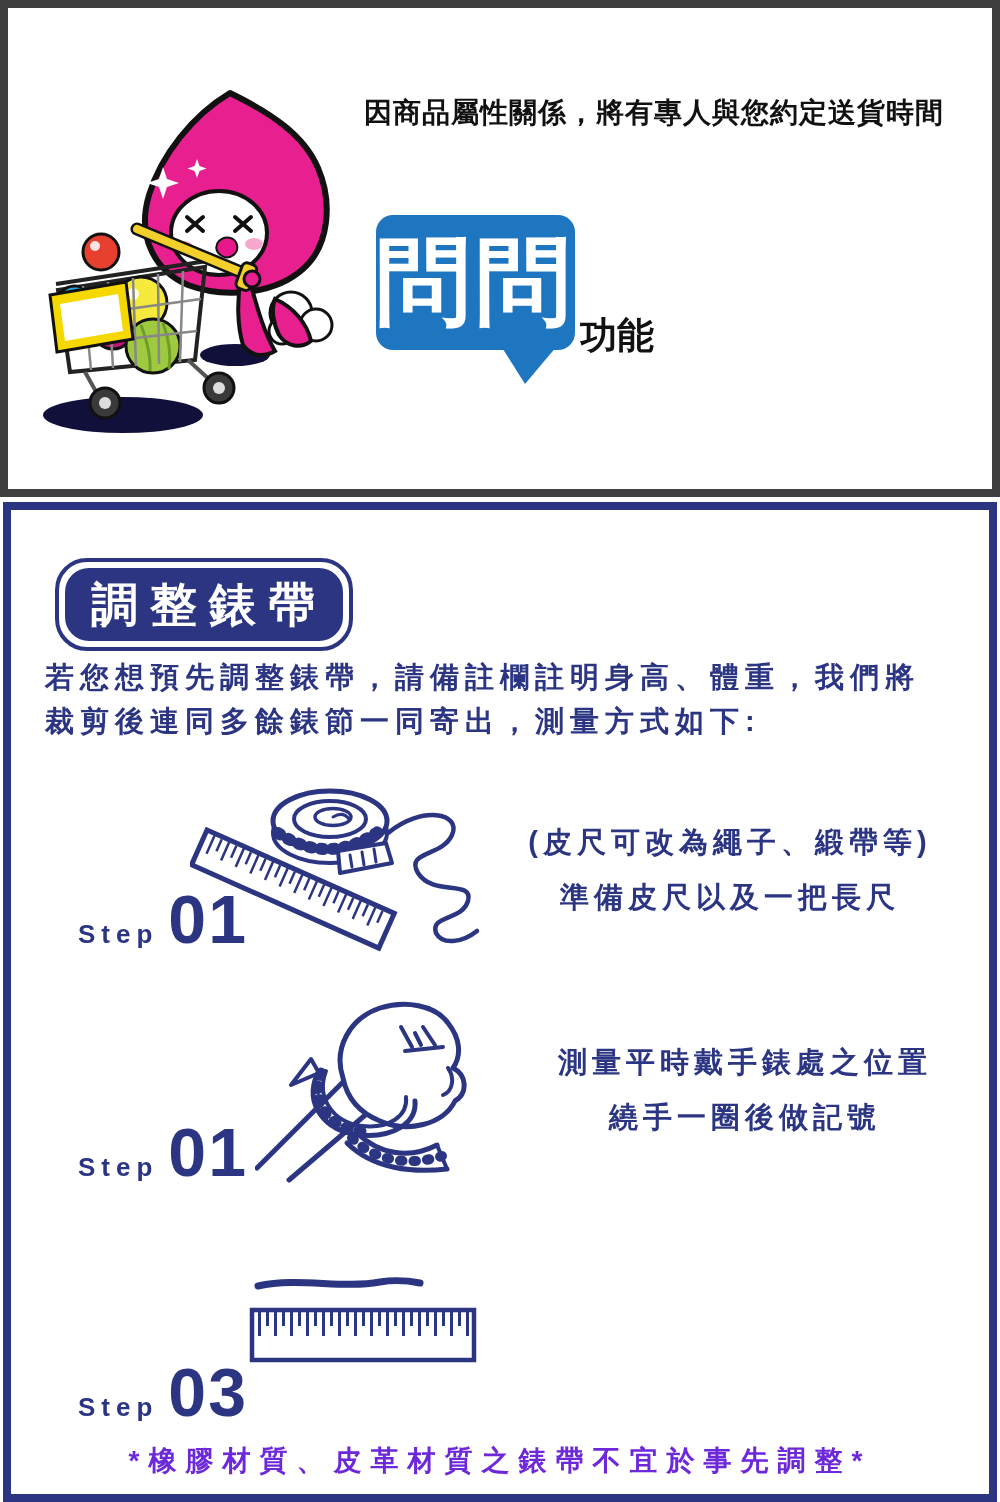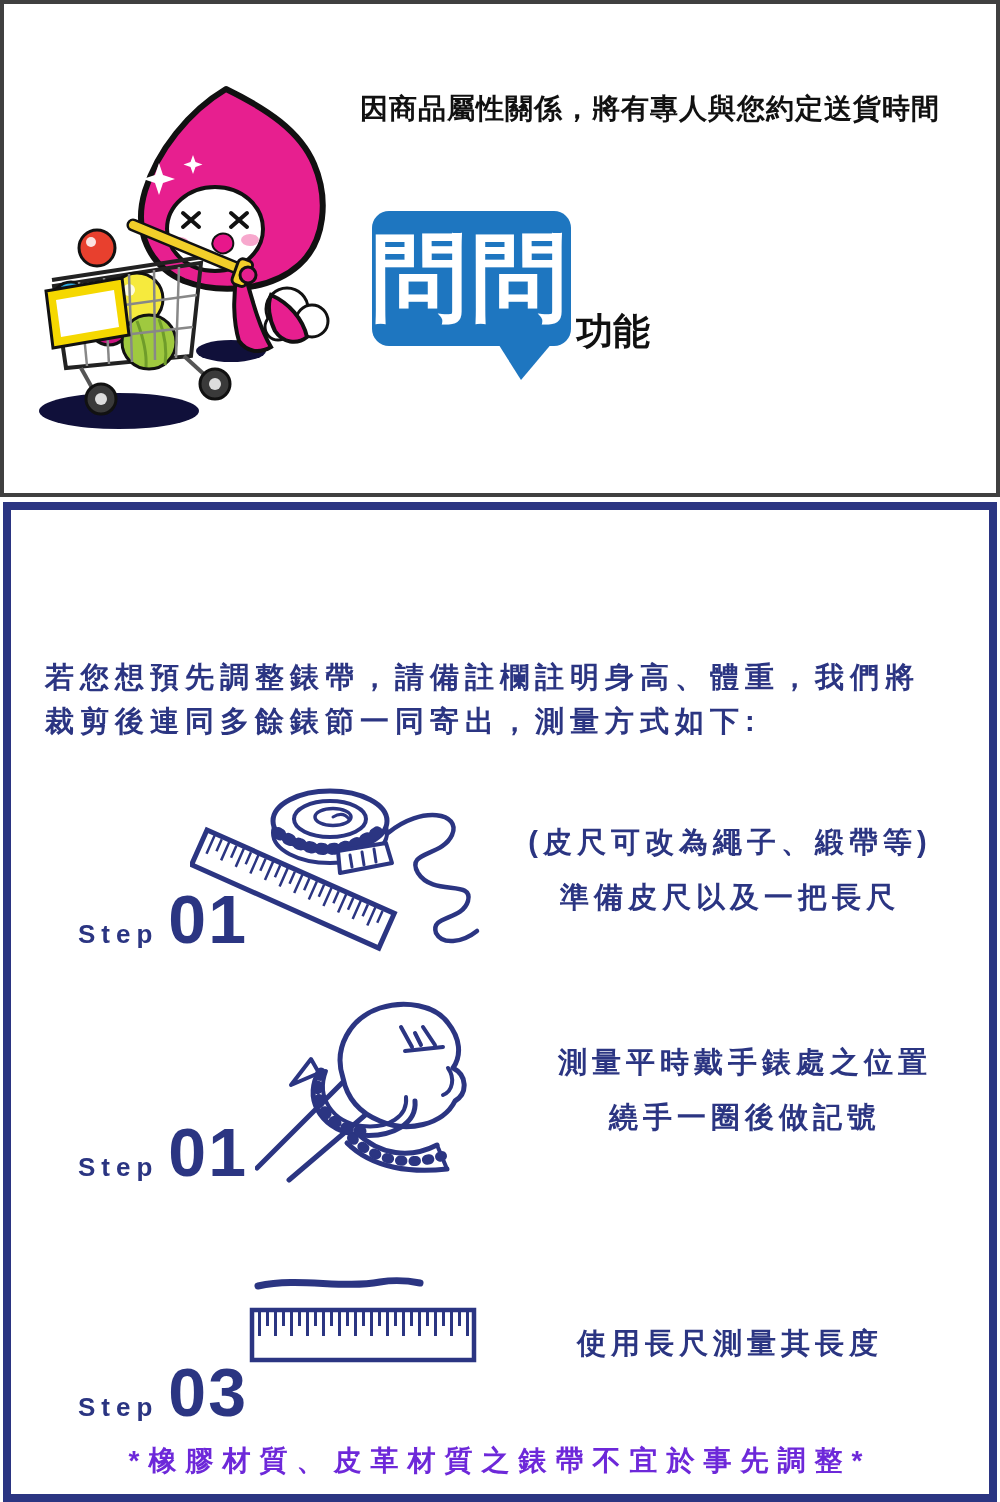--- a/index.html
+++ b/index.html
@@ -2,21 +2,21 @@
 <html><head>
 <meta charset="utf-8">
 <style>
   * { margin:0; padding:0; box-sizing:border-box; }
   html,body { background:#fff; }
   body { font-family:"Liberation Sans","DejaVu Sans",sans-serif; }
   .page { position:relative; width:1000px; height:1502px; background:#fff; overflow:hidden; }
   .abs { position:absolute; }
 
   
-  .top-box { left:0; top:0; width:1000px; height:497px; border:4px solid #404040; background:#fff; }
+  .top-box { left:0; top:0; width:1000px; height:497px; border:8px solid #404040; background:#fff; }
   .mascot-svg { left:15px; top:55px; width:335px; height:390px; }
   .top-lines { left:356px; top:80px; color:#111; font-size:28px; font-weight:600; line-height:49px; letter-spacing:1px; white-space:nowrap; }
   .bubble-svg { left:366px; top:200px; width:204px; height:180px; }
   .bubble-suffix { left:572px; top:303px; color:#111; font-size:37px; font-weight:600; }
   .top-line3 { left:356px; top:386px; color:#111; font-size:31px; font-weight:600; letter-spacing:1px; }
 
   
   .adjust-box { left:3px; top:502px; width:994px; height:1000px; border:8px solid #2b3582; background:#fff; }
   .badge-outer { left:55px; top:558px; border:4px solid #2b3582; border-radius:32px; padding:6px; background:#fff; }
   .badge-inner { background:#2b3582; border-radius:24px; padding:13px 16px 13px 26px; color:#fff;
@@ -132,20 +132,23 @@
       <rect x="2" y="7" width="199" height="135" rx="17" fill="#1e76c0"></rect>
       <path d="M127,138 L183,138 L151,176 Z" fill="#1e76c0"></path>
       <text x="101" y="107" text-anchor="middle" font-size="96" font-weight="bold" fill="#fff" style="letter-spacing:4px">問問</text>
     </svg>
     <div class="abs bubble-suffix">功能</div>
 
   </div>
 
   <div class="abs adjust-box"></div>
 
+  <div class="abs badge-outer">
+    <div class="badge-inner">調整錶帶</div>
+  </div>
 
   <div class="abs intro">
     <div>若您想預先調整錶帶，請備註欄註明身高、體重，我們將</div>
     <div>裁剪後連同多餘錶節一同寄出，測量方式如下:</div>
   </div>
 
   <svg class="abs s1-ill" viewBox="0 0 310 195">
 
     <ellipse class="ln" cx="140" cy="58" rx="57" ry="30" stroke-width="4"></ellipse>
     <ellipse cx="140" cy="46" rx="57" ry="30" fill="#fff" stroke="#2b3582" stroke-width="5"></ellipse>
@@ -215,19 +218,16 @@
   <svg class="abs s3-ill" viewBox="0 0 245 100">
     <path class="ln" d="M18,14 C60,5 100,17 140,10 C158,7 170,9 180,11" stroke-width="7"></path>
     <rect x="12" y="38" width="222" height="50" fill="#fff" stroke="#2b3582" stroke-width="4.5"></rect>
     <line x1="18" y1="52" x2="230" y2="52" stroke="#2b3582" stroke-width="24" stroke-dasharray="3 13"></line>
     <line x1="26" y1="47" x2="230" y2="47" stroke="#2b3582" stroke-width="14" stroke-dasharray="3 13"></line>
   </svg>
   <div class="abs step-label s3-label">
     <span class="step-word">Step</span>
     <span class="step-num">03</span>
   </div>
-  <div class="abs step-text s3-text">
-    <div>使用長尺測量其長度</div>
-  </div>
 
   <div class="abs footer-note">*橡膠材質、皮革材質之錶帶不宜於事先調整*</div>
 
 </div>
 
 </body></html>

